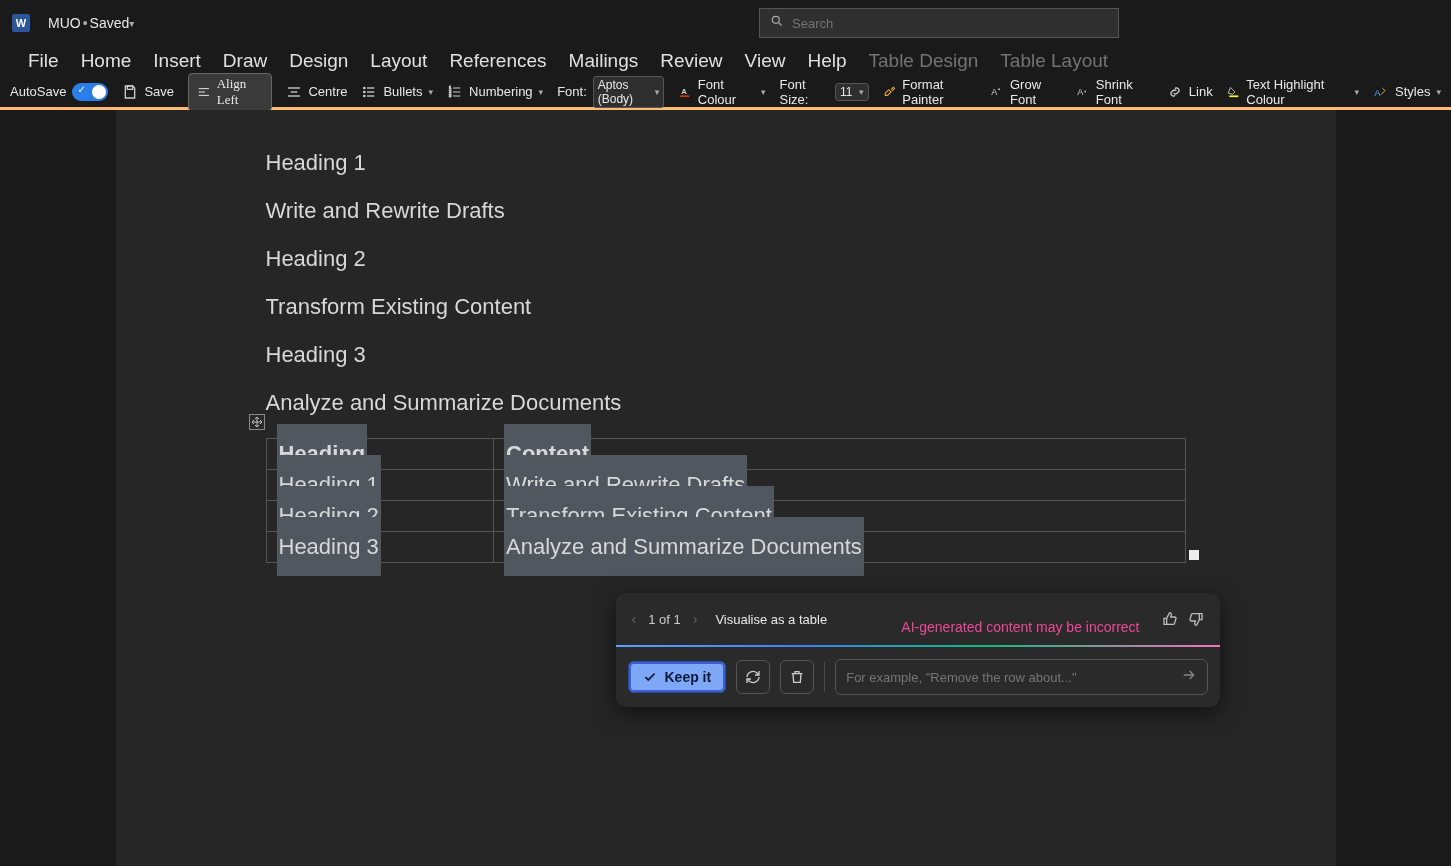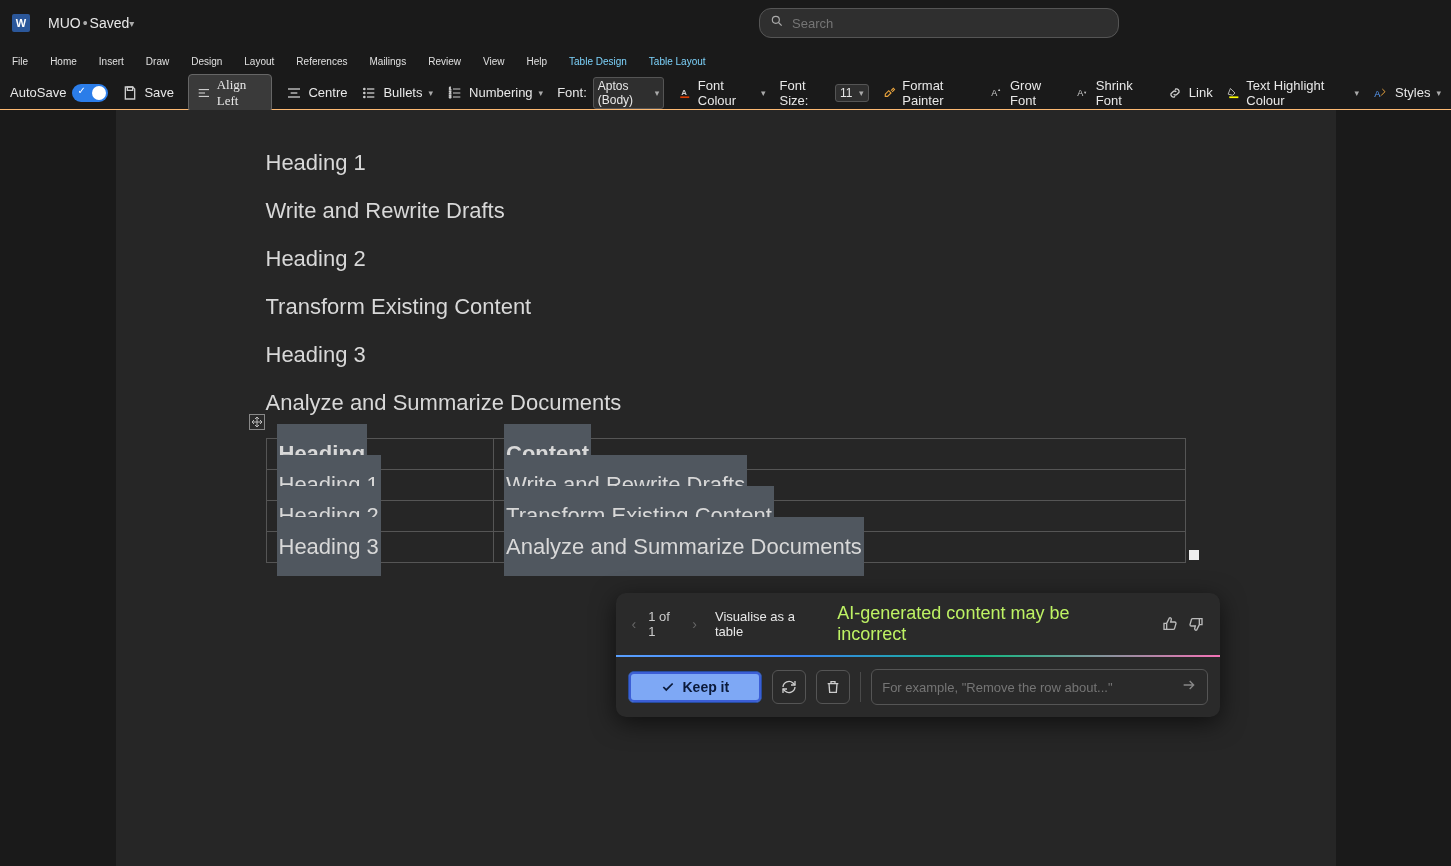--- a/index.html
+++ b/index.html
@@ -39,55 +39,55 @@
 }
 .doc-title .dot::before { content: "•"; margin: 0 2px; color: #aaa; }
 .chev-down { font-size: 10px; color: #aaa; }
 .search-box {
   margin-left: auto;
   margin-right: 320px;
   width: 360px;
   height: 30px;
   background: #2f2f2f;
   border: 1px solid #555;
-  border-radius: 12px;
+  border-radius: 0;
   display: flex;
   align-items: center;
   padding: 0 10px;
   gap: 8px;
 }
 .search-box input {
   flex: 1;
   background: transparent;
   border: none;
   color: #ccc;
   font-size: 13px;
   outline: none;
 }
 .search-icon svg { width: 14px; height: 14px; stroke: #aaa; }
 .ribbon-tabs {
   height: 30px;
   display: flex;
   align-items: center;
-  padding: 0 12px;
+  padding: 0 28px;
   gap: 22px;
-  font-size: 10px;
+  font-size: 19px;
   color: #e0e0e0;
 }
 .ribbon-tabs .tab { cursor: pointer; }
-.ribbon-tabs .tab.context { color: #7dd3fc; }
+.ribbon-tabs .tab.context { color: #737373; }
 .ribbon-toolbar {
   height: 34px;
   display: flex;
   align-items: center;
   padding: 0 10px;
   gap: 14px;
   font-size: 13px;
   color: #e8e8e8;
-  border-bottom: 1px solid #fdba74;
+  border-bottom: 3px solid #fdba74;
 }
 .tool {
   display: flex;
   align-items: center;
   gap: 6px;
   cursor: pointer;
 }
 .tool.selected {
   background: #3a3a3a;
   border: 1px solid #666;
@@ -195,41 +195,42 @@
   padding: 10px 16px;
   gap: 12px;
   font-size: 13px;
   color: #e8e8e8;
 }
 .ai-nav-chev { color: #666; cursor: pointer; font-size: 14px; }
 .ai-count { color: #ccc; }
 .ai-title { margin-left: 6px; }
 .ai-disclaimer {
   margin-left: auto;
-  color: #bef264;
-  font-size: 18px;
+  color: #ec4899;
+  font-size: 14px;
+  margin-top: 16px;
 }
 .thumbs { display: flex; gap: 10px; margin-left: 10px; }
 .thumbs svg { width: 16px; height: 16px; stroke: #bbb; fill: none; cursor: pointer; }
 .grad-line {
   height: 2px;
   background: linear-gradient(90deg, #5aa0ff 0%, #3b82f6 30%, #10b981 60%, #f472b6 100%);
 }
 .ai-actions {
   display: flex;
   align-items: center;
   padding: 12px 12px;
   gap: 10px;
 }
 .keep-btn {
   background: #7ea8f5;
   color: #0b1a3a;
   border: 1px solid #274b9b;
   border-radius: 6px;
-  padding: 7px 32px;
+  padding: 7px 14px;
   font-size: 14px;
   font-weight: 600;
   display: flex;
   align-items: center;
   gap: 8px;
   cursor: pointer;
   box-shadow: 0 0 0 2px #3b5ed6 inset;
 }
 .icon-btn {
   width: 34px; height: 34px;

